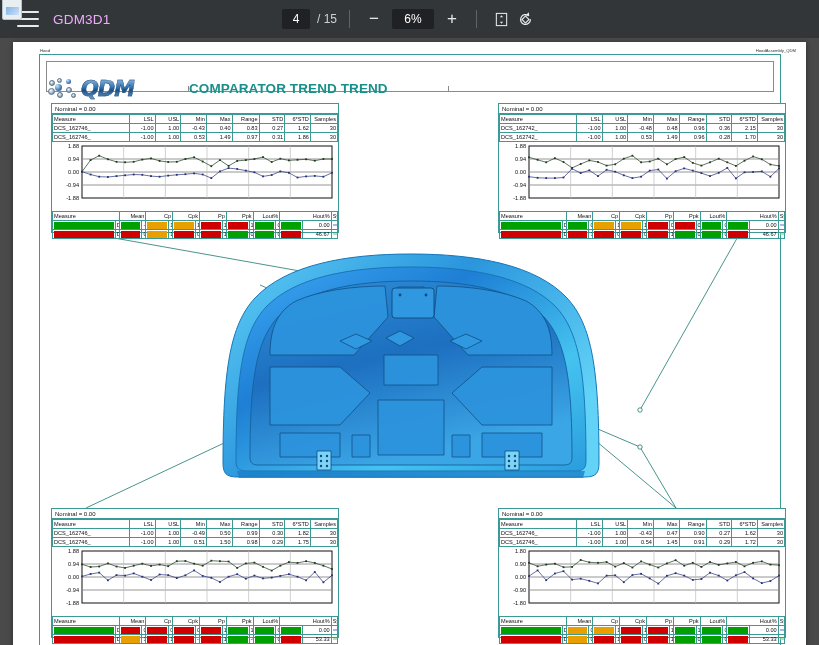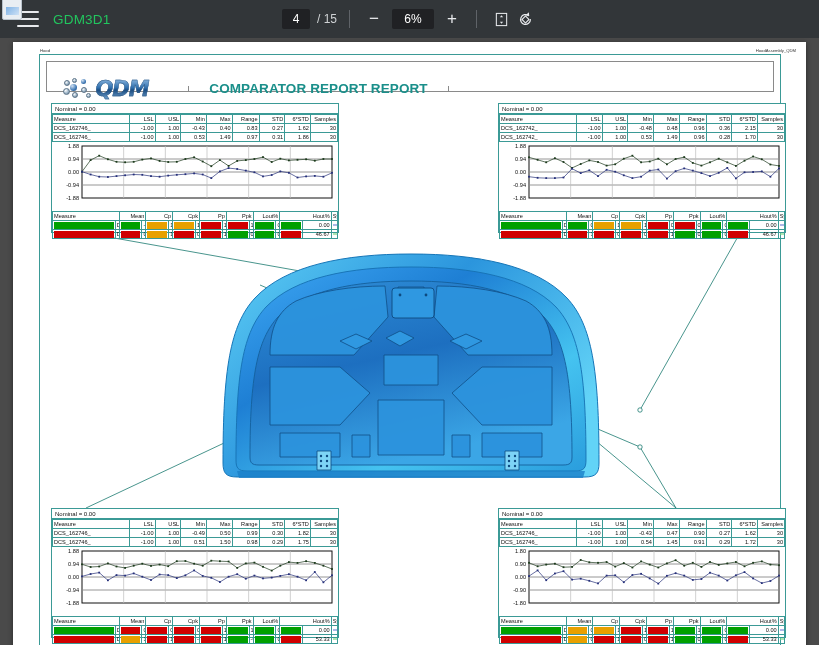--- a/index.html
+++ b/index.html
@@ -20,21 +20,21 @@
     color: #e8eaed;
     z-index: 30;
   }
   .hamburger {
     width: 22px; height: 16px;
     margin-left: 17px; margin-right: 14px;
     display: flex; flex-direction: column; justify-content: space-between;
     cursor: pointer;
   }
   .hamburger i { display:block; height: 2px; background: #e8eaed; border-radius: 1px; }
-  #doc-title { font-size: 13.5px; color: #22c55e; letter-spacing: .2px; white-space: nowrap; }
+  #doc-title { font-size: 13.5px; color: #f0abfc; letter-spacing: .2px; white-space: nowrap; }
 
   #page-controls {
     position: absolute; left: 0; right: 0;
     display: flex; align-items: center; justify-content: center;
     gap: 0px; height: 38px; pointer-events: none;
   }
   #page-controls > * { pointer-events: auto; }
   .pagebox {
     background: #202124; color: #fff; font-size: 12px;
     width: 28px; height: 20px; line-height: 20px; text-align: center;
@@ -93,21 +93,21 @@
     background: #fff;
   }
 
   
   #title-bar {
     position: absolute; left: 6px; top: 6px; right: 6px; height: 31px;
     border: 1px solid #8a8a8a;
     display: flex; align-items: stretch;
     background: #fff;
   }
-  .tcell { display:flex; align-items:center; justify-content:center;margin-top:24px; }
+  .tcell { display:flex; align-items:center; justify-content:flex-start;margin-top:24px; }
   #logo-cell { width: 142px; border-right: 1px solid #8a8a8a; position: relative; }
   #title-cell { width: 150px; border-right: 1px solid #8a8a8a; }
   #subtitle-cell { width: 260px; border-right: 1px solid #8a8a8a; }
   #pageno-cell { flex: 1; }
   #title-cell span, #subtitle-cell span, #pageno-cell span {
     color: #1a8f8a; font-weight: bold; font-size: 13.5px; letter-spacing: .1px;
   }
   #subtitle-cell span { font-size: 13.5px; }
   #pageno-cell span { font-size: 13px; }
 
@@ -230,21 +230,21 @@
             <div class="molb" style="left:8px; top:6px;  width:7px; height:7px;"></div>
             <div class="mol" style="left:1px;  top:10px; width:7px; height:7px;"></div>
             <div class="mol" style="left:10px; top:14px; width:6px; height:6px;"></div>
             <div class="mol" style="left:19px; top:9px;  width:6px; height:6px;"></div>
             <div class="molb" style="left:19px; top:1px; width:5px; height:5px;"></div>
             <div class="mol" style="left:24px; top:15px; width:5px; height:5px;"></div>
             <div id="qdm-word">QDM</div>
           </div>
         </div>
         <div class="tcell" id="subtitle-cell">
-          <span>COMPARATOR REPORT REPORT</span>
+          <span>COMPARATOR TREND TREND</span>
         </div>
       </div>
 
       <div id="hood-area">
         <svg width="742" height="610" viewBox="0 0 742 610">
           <defs>
             <linearGradient id="hoodOuter" x1="0" y1="0" x2="1" y2="1">
               <stop offset="0%" stop-color="#3fa9f5"></stop>
               <stop offset="35%" stop-color="#1e7fd4"></stop>
               <stop offset="70%" stop-color="#45c3f0"></stop>

